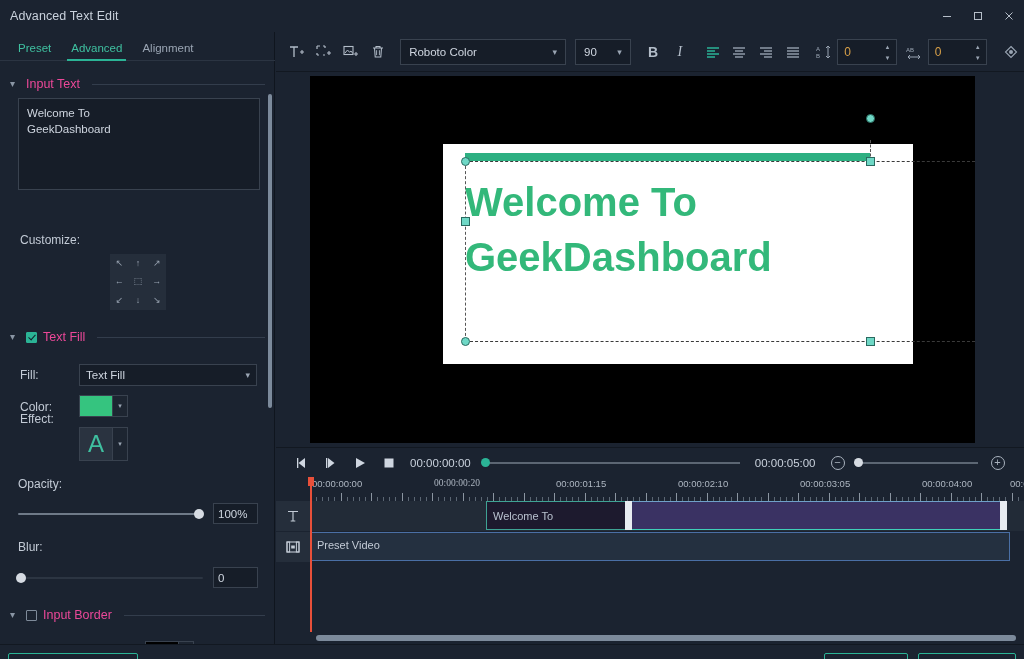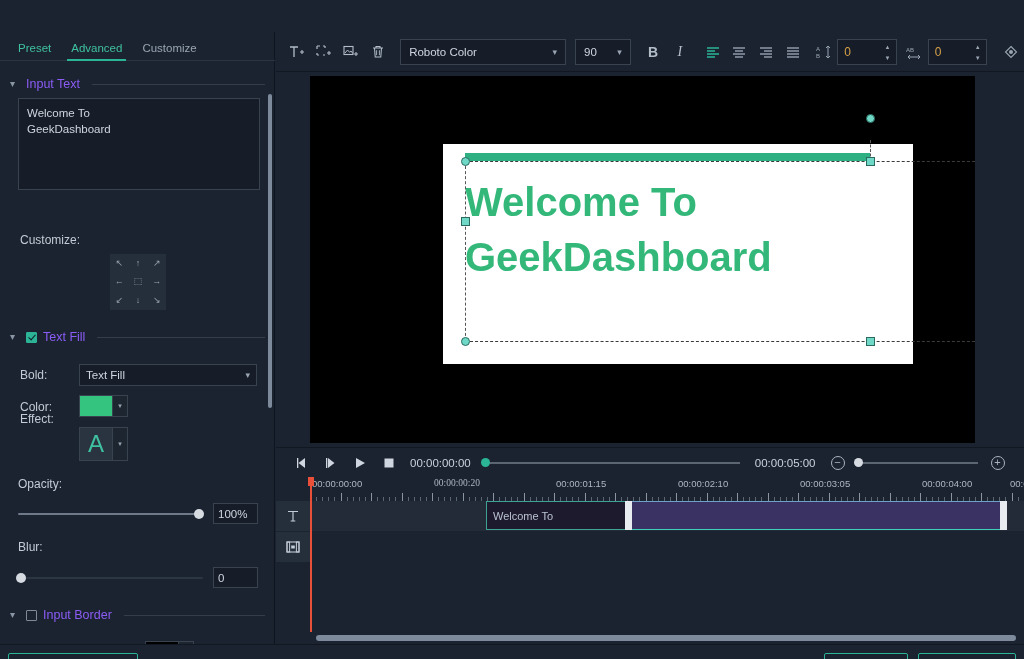--- a/index.html
+++ b/index.html
@@ -50,21 +50,21 @@
   .panel-scroll {
     position: absolute; left: 0; top: 29px; width: 275px; height: 583px;
     overflow: hidden;
   }
 
   .section-head {
     display: flex; align-items: center; gap: 6px;
     padding: 0 10px; height: 26px; margin-top: 8px;
   }
   .caret { color: #8a95a4; font-size: 10px; line-height: 1; width: 10px; }
-  .sec-title { font-size: 12.5px; color: #8b5cf6; white-space: nowrap; }
+  .sec-title { font-size: 12.5px; color: #ec4899; white-space: nowrap; }
   .sec-rule { flex: 1; height: 1px; background: #333d4c; margin-left: 6px; }
 
   .chk {
     width: 11px; height: 11px; border: 1px solid #7e8a99;
     display: inline-block; position: relative; border-radius: 1px;
   }
   .chk.on { background: #2bb496; border-color: #2bb496; }
   .chk.on::after {
     content: ""; position: absolute; left: 3px; top: 0px; width: 3px; height: 6px;
     border: solid #11202b; border-width: 0 1.6px 1.6px 0; transform: rotate(42deg);
@@ -288,27 +288,48 @@
   .btn-outline {
     position: absolute; top: 8px; height: 22px;
     border: 1px solid #2bb496; border-radius: 2px; background: transparent;
   }
 </style>
 </head>
 <body>
 
 <div id="app">
 
+  <div class="titlebar">
+    <div class="title-text">Advanced Text Edit</div>
+    <div class="win-btns">
+      <div class="win-btn">
+        <svg width="10" height="10" viewBox="0 0 10 10">
+            <line x1="1" y1="5.5" x2="9" y2="5.5" stroke="#b6bec9" stroke-width="1"></line>
+          </svg>
+      </div>
+      <div class="win-btn">
+        <svg width="10" height="10" viewBox="0 0 10 10">
+            <rect x="1.5" y="1.5" width="7" height="7" fill="none" stroke="#b6bec9" stroke-width="1"></rect>
+          </svg>
+      </div>
+      <div class="win-btn close">
+        <svg width="10" height="10" viewBox="0 0 10 10">
+            <line x1="1.5" y1="1.5" x2="8.5" y2="8.5" stroke="#b6bec9" stroke-width="1"></line>
+            <line x1="8.5" y1="1.5" x2="1.5" y2="8.5" stroke="#b6bec9" stroke-width="1"></line>
+          </svg>
+      </div>
+    </div>
+  </div>
 
   <div class="leftpanel">
 
     <div class="tabs">
       <div class="tab preset">Preset</div>
       <div class="tab active">Advanced</div>
-      <div class="tab">Customize</div>
+      <div class="tab">Alignment</div>
     </div>
 
     <div class="panel-scroll">
 
       <div class="section-head" style="margin-top:10px;">
         <span class="caret">▾</span>
         <span class="sec-title">Input Text</span>
         <span class="sec-rule"></span>
       </div>
     </div>
@@ -330,21 +351,21 @@
       <div class="align-cell">↘</div>
     </div>
 
     <div class="section-head" style="position:absolute; left:0; top:292px; width:275px; margin:0;">
       <span class="caret">▾</span>
       <span class="chk on"></span>
       <span class="sec-title">Text Fill</span>
       <span class="sec-rule"></span>
     </div>
 
-    <div class="label" style="position:absolute; left:20px; top:336px;">Bold:</div>
+    <div class="label" style="position:absolute; left:20px; top:336px;">Fill:</div>
     <div class="select" style="position:absolute; left:79px; top:332px; width:178px;">
       <span>Text Fill</span>
       <span class="chev">▾</span>
     </div>
 
     <div class="label" style="position:absolute; left:20px; top:368px;">Color:</div>
     <div class="swatch-wrap" style="position:absolute; left:79px; top:363px;">
       <div class="swatch" id="fill-swatch" style="background: rgb(53, 196, 127);"></div>
       <div class="swatch-drop">▾</div>
     </div>
@@ -683,20 +704,25 @@
 
     <div class="track-row" style="top:24px;">
       <div class="clip-text" style="left:176px; top:0; width:145px;">
         <span class="lbl">Welcome To</span>
       </div>
       <div class="clip-sel" style="left:321px; top:0; width:374px;"></div>
       <div class="trim-handle" style="left:315px; top:0;"></div>
       <div class="trim-handle" style="left:690px; top:0;"></div>
     </div>
 
+    <div class="track-row" style="top:55px; background:#1b2330;">
+      <div class="clip-video" style="left:0; top:0; width:700px;">
+        <div class="lbl">Preset Video</div>
+      </div>
+    </div>
 
     <div class="playhead-cap"></div>
     <div class="playhead"></div>
 
     <div class="hscroll-row">
       <div class="hscroll-thumb"></div>
     </div>
   </div>
 
   <div class="bottombar">

